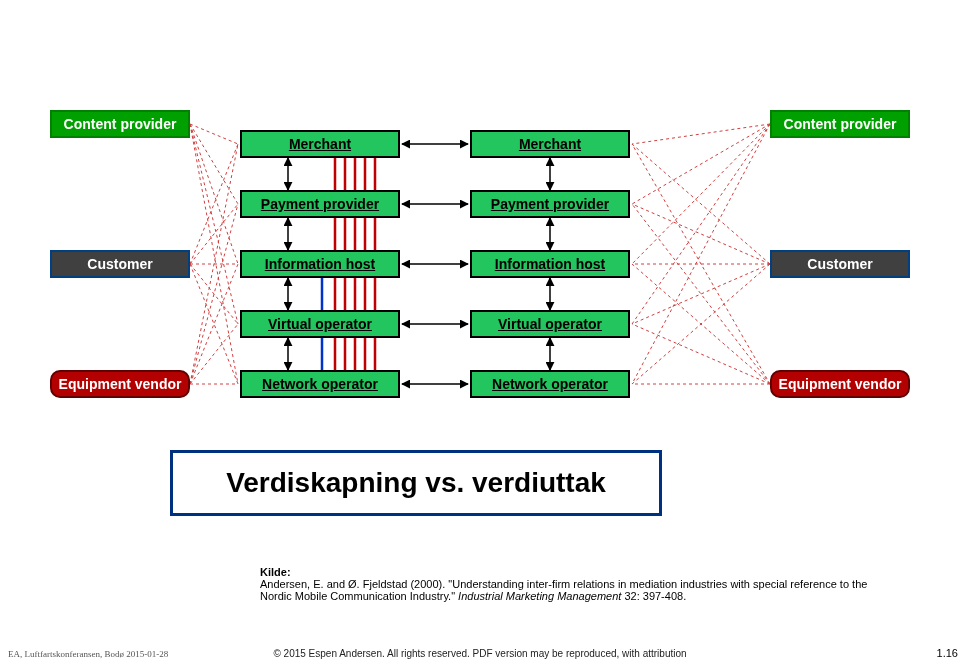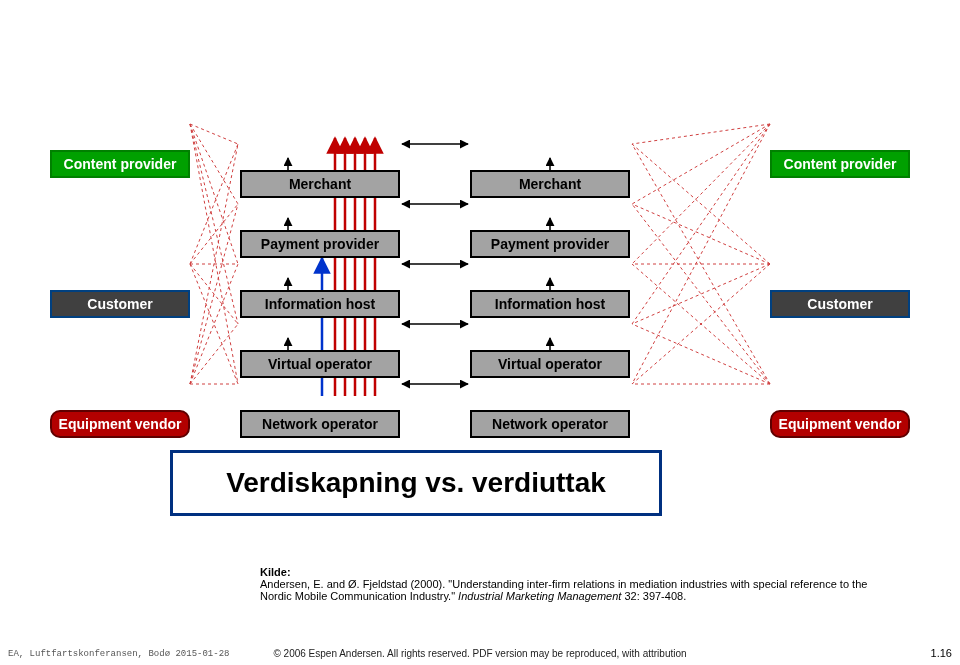--- a/index.html
+++ b/index.html
@@ -17,26 +17,25 @@
     border: 2px solid;
     font-family: Arial, sans-serif;
     font-weight: bold;
     font-size: 14px;
     display: flex;
     align-items: center;
     justify-content: center;
     text-align: center;
     padding: 2px 6px;
     background: #fff;
-    margin-top: 40px;
   }
   .box.green   { border-color: #008000; background: #00a000; color: #fff; }
   .box.blue    { border-color: #004080; background: #404040; color: #fff; }
   .box.red     { border-color: #600000; background: #b30000; color: #fff; border-radius: 10px; }
-  .box.plain   { border-color: #000; background: #a3a3a3; color: #000; }
+  .box.plain   { border-color: #000; background: #22c55e; color: #000; text-decoration: underline; }
 
   .banner {
     position: absolute;
     left: 170px; width: 492px;
     border: 3px solid #003080;
     font-family: Arial, sans-serif;
     font-size: 28px;
     font-weight: bold;
     color: #000;
     text-align: center;
@@ -50,35 +49,35 @@
     font-family: Liberation Sans, sans-serif;
     font-size: 11px;
     color: #000;
   }
   .source .kilde { font-weight: bold; }
   .source .italic { font-style: italic; }
 
   .footer-left {
     position: absolute;
     left: 8px; bottom: 6px;
-    font-family: Liberation Mono, monospace;
+    font-family: Liberation Serif, serif;
     font-size: 9px;
     color: #555;
   }
   .footer-center {
     position: absolute;
     left: 0; right: 0; bottom: 6px;
     text-align: center;
     font-family: Arial, sans-serif;
     font-size: 10px;
     color: #222;
   }
   .footer-right {
     position: absolute;
-    right: 8px; bottom: 6px;
+    right: 2px; bottom: 6px;
     font-family: Arial, sans-serif;
     font-size: 11px;
     color: #000;
   }
 </style>
 </head>
 <body>
 
 <div class="stage">
 
@@ -225,16 +224,16 @@
   <div class="banner" style="top:450px;">
     <span>Verdiskapning vs. verdiuttak</span>
   </div>
 
   <div class="source">
     <span class="kilde">Kilde:</span><br>
     <span>Andersen, E. and Ø. Fjeldstad (2000). "Understanding inter-firm relations in mediation industries with special reference to the Nordic Mobile Communication Industry." </span><span class="italic">Industrial Marketing Management</span><span> 32: 397-408.</span>
   </div>
 
   <div class="footer-left">EA, Luftfartskonferansen, Bodø 2015-01-28</div>
-  <div class="footer-center">© 2006 Espen Andersen. All rights reserved. PDF version may be reproduced, with attribution</div>
+  <div class="footer-center">© 2015 Espen Andersen. All rights reserved. PDF version may be reproduced, with attribution</div>
   <div class="footer-right">1.16</div>
 
 </div>
 
 </body></html>

